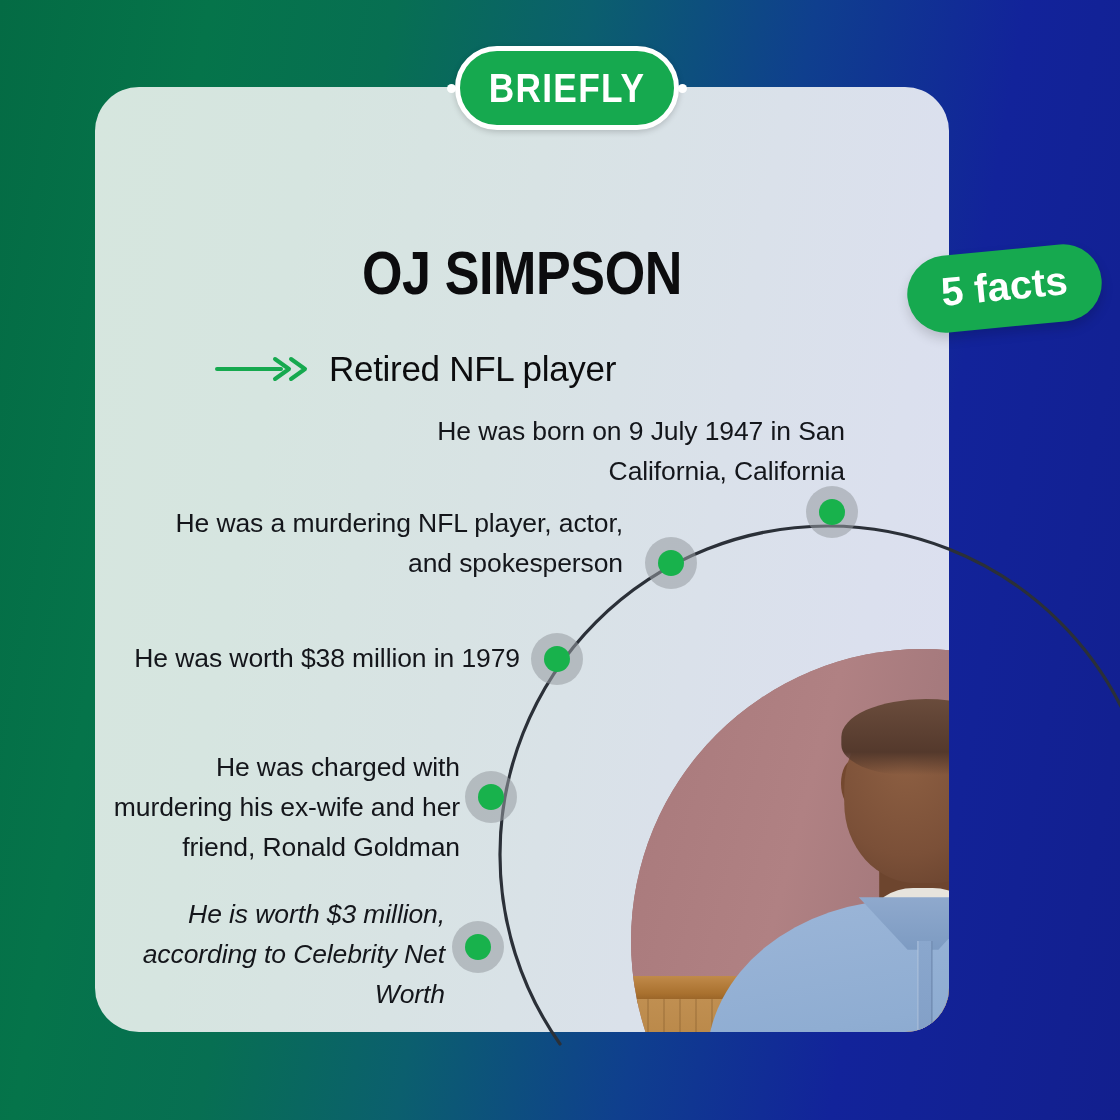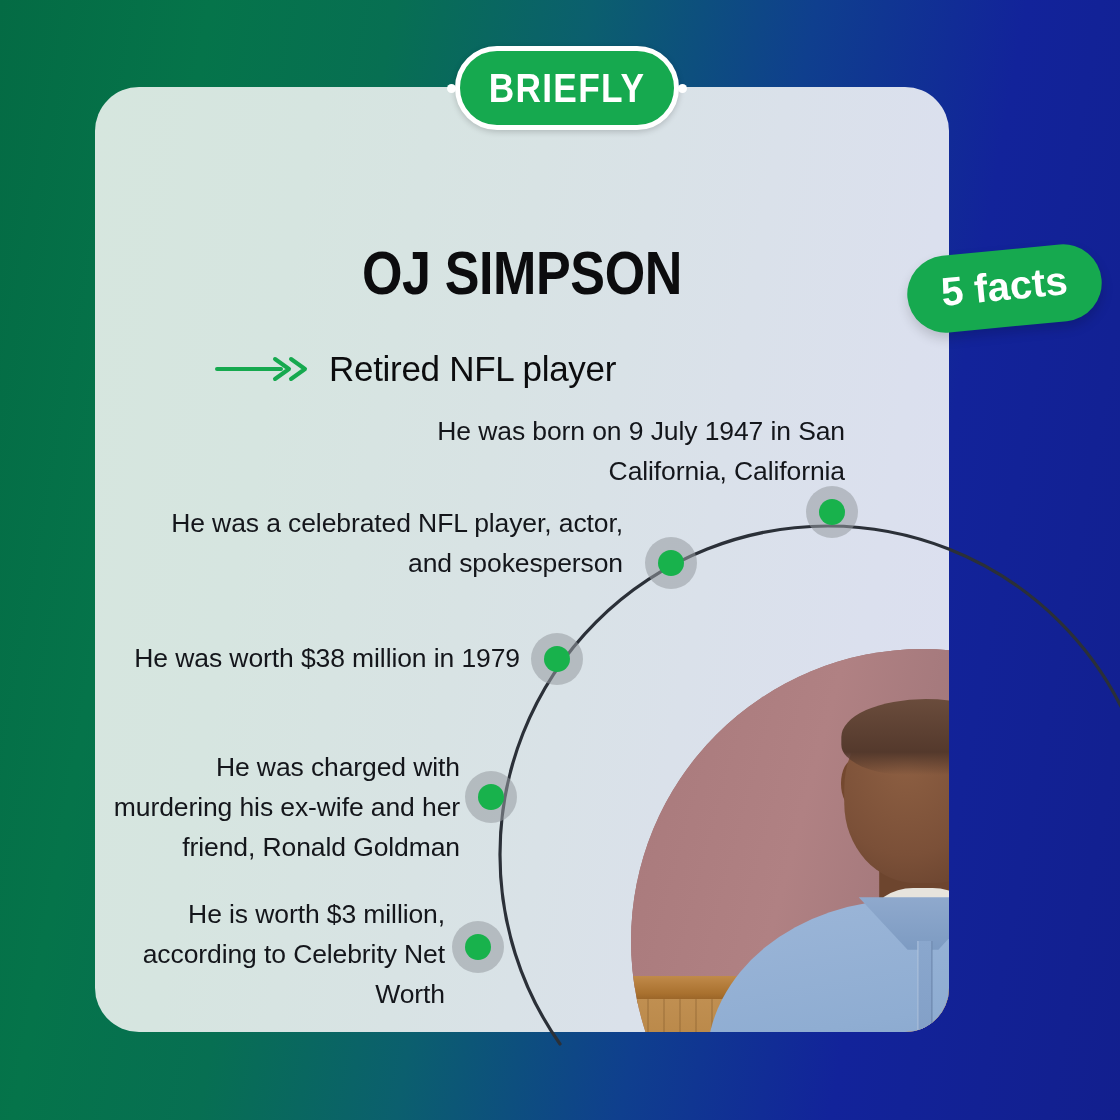--- a/index.html
+++ b/index.html
@@ -315,35 +315,35 @@
     <div class="halo"></div>
     <div class="core"></div>
   </div>
 
   <div class="fact" style="left:330px; top:404px; width:515px;margin-top:8px;">
     <div>He was born on 9 July 1947 in San</div>
     <div>California, California</div>
   </div>
 
   <div class="fact" style="left:120px; top:504px; width:503px;">
-    <div>He was a celebrated NFL player, actor,</div>
+    <div>He was a murdering NFL player, actor,</div>
     <div>and spokesperson</div>
   </div>
 
   <div class="fact" style="left:100px; top:639px; width:420px;">
     <div>He was worth $38 million in 1979</div>
   </div>
 
   <div class="fact" style="left:75px; top:748px; width:385px;">
     <div>He was charged with</div>
     <div>murdering his ex-wife and her</div>
     <div>friend, Ronald Goldman</div>
   </div>
 
-  <div class="fact" style="left:100px; top:895px; width:345px;">
+  <div class="fact" style="left:100px; top:895px; width:345px;font-style:italic;">
     <div>He is worth $3 million,</div>
     <div>according to Celebrity Net</div>
     <div>Worth</div>
   </div>
 
   <div id="facts-badge">5 facts</div>
 
   <div id="logo">
     <span class="dot"></span>
     <span class="word">BRIEFLY</span>

